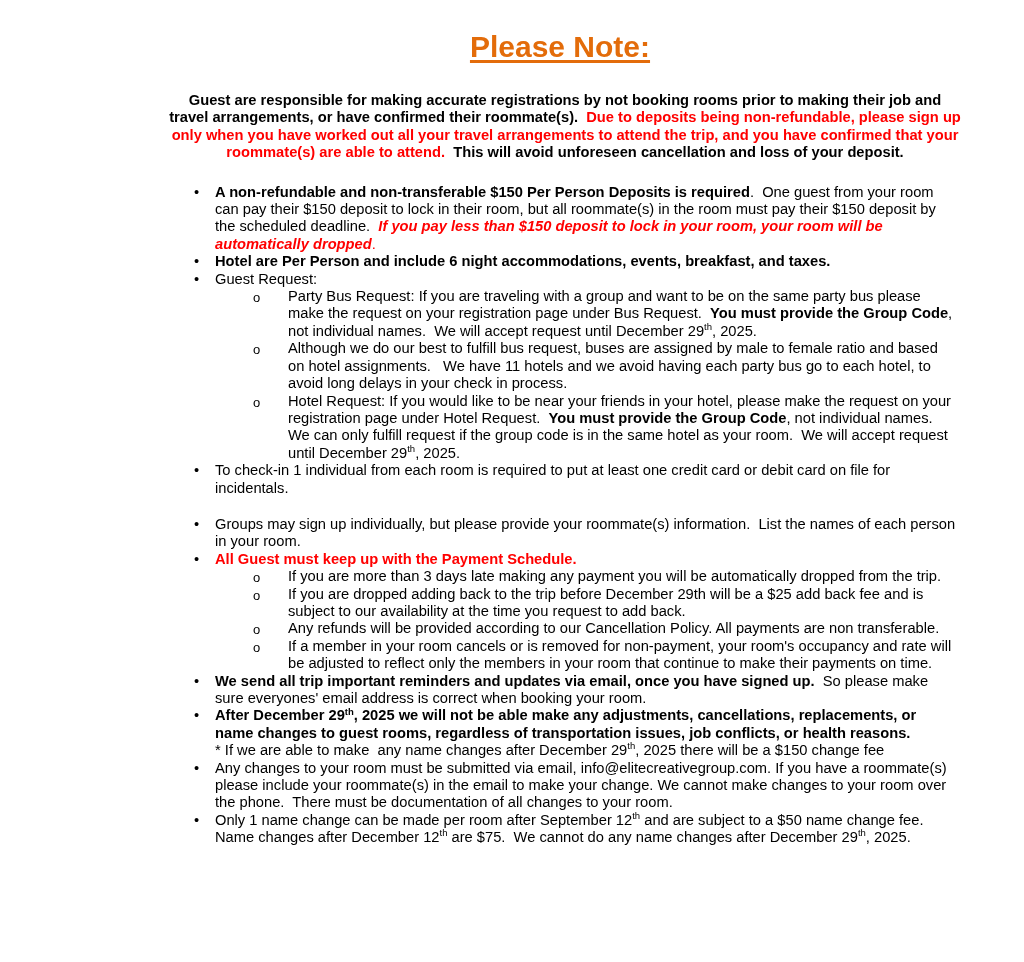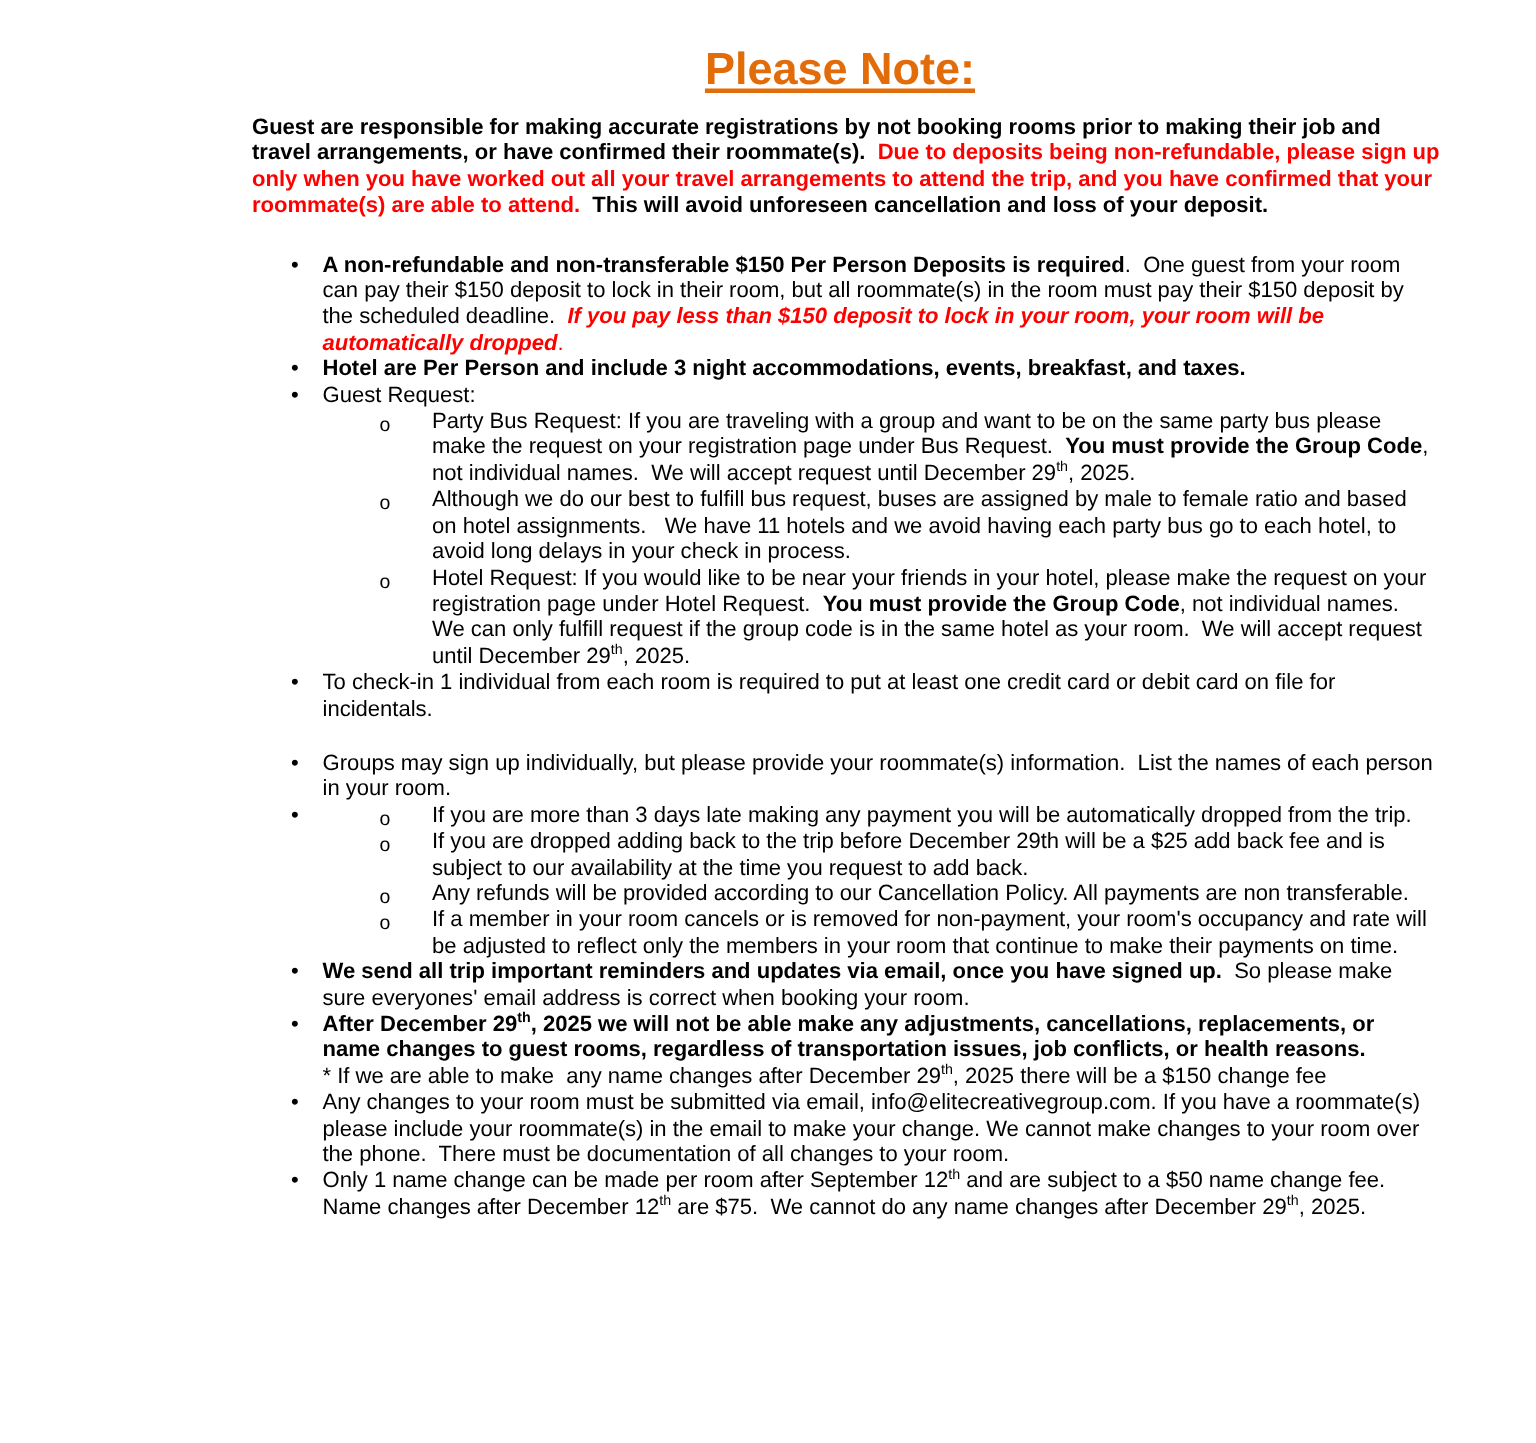--- a/index.html
+++ b/index.html
@@ -24,23 +24,24 @@
     font-size: 30px;
     line-height: 34px;
     font-weight: bold;
     color: var(--accent, #E36C0A);
     text-decoration: underline;
     text-decoration-thickness: 2.5px;
     text-underline-offset: 3px;
     font-family: "Liberation Sans", sans-serif;
   }
   .intro {
-    margin: 13px 110px 22px 120px;
+    margin: 28px 110px 22px 120px;
     font-weight: bold;
     white-space: pre-wrap;
+    text-align: center;
   }
   .list {
     margin: 0; padding: 0;
     list-style: none;
   }
   .li {
     position: relative;
     white-space: pre-wrap;
     margin-right: 116px;
   }
@@ -59,28 +60,28 @@
   .sup { vertical-align: super; font-size: 9.5px; line-height: 0; margin-top: 22px; }
 </style>
 </head>
 <body>
 
 <div class="page">
   <h1 class="title">Please Note:</h1>
   <p class="intro"><span class="b">Guest are responsible for making accurate registrations by not booking rooms prior to making their job and travel arrangements, or have confirmed their roommate(s).  </span><span class="b r">Due to deposits being non-refundable, please sign up only when you have worked out all your travel arrangements to attend the trip, and you have confirmed that your roommate(s) are able to attend.</span><span class="b">  This will avoid unforeseen cancellation and loss of your deposit.</span></p>
   <ul class="list" id="notes-list">
       <li class="li l1"><span class="marker">•</span><span><span class="b">A non-refundable and non-transferable $150 </span><span class="b u">Per Person</span><span class="b"> Deposits is required</span><span>.  One guest from your room can pay their $150 deposit to lock in their room, but all roommate(s) in the room must pay their $150 deposit by the scheduled deadline.  </span><span class="b i r">If you pay less than $150 deposit to lock in your room, your room will be automatically dropped</span><span class="r">.</span></span></li>
-      <li class="li l1"><span class="marker">•</span><span><span class="b">Hotel are </span><span class="b u">Per Person</span><span class="b"> and include 3 night accommodations, events, breakfast, and taxes.</span></span></li>
+      <li class="li l1"><span class="marker">•</span><span><span class="b">Hotel are </span><span class="b u">Per Person</span><span class="b"> and include 6 night accommodations, events, breakfast, and taxes.</span></span></li>
       <li class="li l1"><span class="marker">•</span><span><span>Guest Request:</span></span></li>
       <li class="li l2"><span class="marker">o</span><span><span class="u">Party Bus Request</span><span>: If you are traveling with a group and want to be on the same party bus please make the request on your registration page under Bus Request.  </span><span class="b">You must provide the Group Code</span><span>, not individual names.  We will accept request until December 29</span><span class="sup">th</span><span>, 2025.</span></span></li>
       <li class="li l2"><span class="marker">o</span><span><span>Although we do our best to fulfill bus request, buses are assigned by male to female ratio and based on hotel assignments.   We have 11 hotels and we avoid having each party bus go to each hotel, to avoid long delays in your check in process.</span></span></li>
       <li class="li l2"><span class="marker">o</span><span><span class="u">Hotel Request</span><span>: If you would like to be near your friends in your hotel, please make the request on your registration page under Hotel Request.  </span><span class="b">You must provide the Group Code</span><span>, not individual names.  We can only fulfill request if the group code is in the same hotel as your room.  We will accept request until December 29</span><span class="sup">th</span><span>, 2025.</span></span></li>
       <li class="li l1"><span class="marker">•</span><span><span>To check-in 1 individual from each room is required to put at least one credit card or debit card on file for incidentals.</span></span></li>
       <li class="li l1 gap"><span class="marker">•</span><span><span>Groups may sign up individually, but please provide your roommate(s) information.  List the names of each person in your room.</span></span></li>
-      <li class="li l1"><span class="marker">•</span></li>
+      <li class="li l1"><span class="marker">•</span><span><span class="b r">All Guest must keep up with the Payment Schedule.</span></span></li>
       <li class="li l2"><span class="marker">o</span><span><span>If you are more than 3 days late making any payment you will be automatically dropped from the trip.</span></span></li>
       <li class="li l2"><span class="marker">o</span><span><span>If you are dropped adding back to the trip before December 29th will be a $25 add back fee and is subject to our availability at the time you request to add back.</span></span></li>
       <li class="li l2"><span class="marker">o</span><span><span>Any refunds will be provided according to our Cancellation Policy. All payments are non transferable.</span></span></li>
       <li class="li l2"><span class="marker">o</span><span><span>If a member in your room cancels or is removed for non-payment, your room's occupancy and rate will be adjusted to reflect only the members in your room that continue to make their payments on time.</span></span></li>
       <li class="li l1"><span class="marker">•</span><span><span class="b">We send all trip important reminders and updates via email, once you have signed up.</span><span>  So please make sure everyones' email address is correct when booking your room.</span></span></li>
       <li class="li l1"><span class="marker">•</span><span><span class="b">After December 29</span><span class="b sup">th</span><span class="b">, 2025 we will not be able make any adjustments, cancellations, replacements, or name changes to guest rooms, regardless of transportation issues, job conflicts, or health reasons.</span><span>
 * If we are able to make  any name changes after December 29</span><span class="sup">th</span><span>, 2025 there will be a $150 change fee</span></span></li>
       <li class="li l1"><span class="marker">•</span><span><span>Any changes to your room must be submitted via email, info@elitecreativegroup.com. If you have a roommate(s) please include your roommate(s) in the email to make your change. We cannot make changes to your room over the phone.  There must be documentation of all changes to your room.</span></span></li>
       <li class="li l1"><span class="marker">•</span><span><span>Only 1 name change can be made per room after September 12</span><span class="sup">th</span><span> and are subject to a $50 name change fee.  Name changes after December 12</span><span class="sup">th</span><span> are $75.  We cannot do any name changes after December 29</span><span class="sup">th</span><span>, 2025.</span></span></li>
     </ul>

